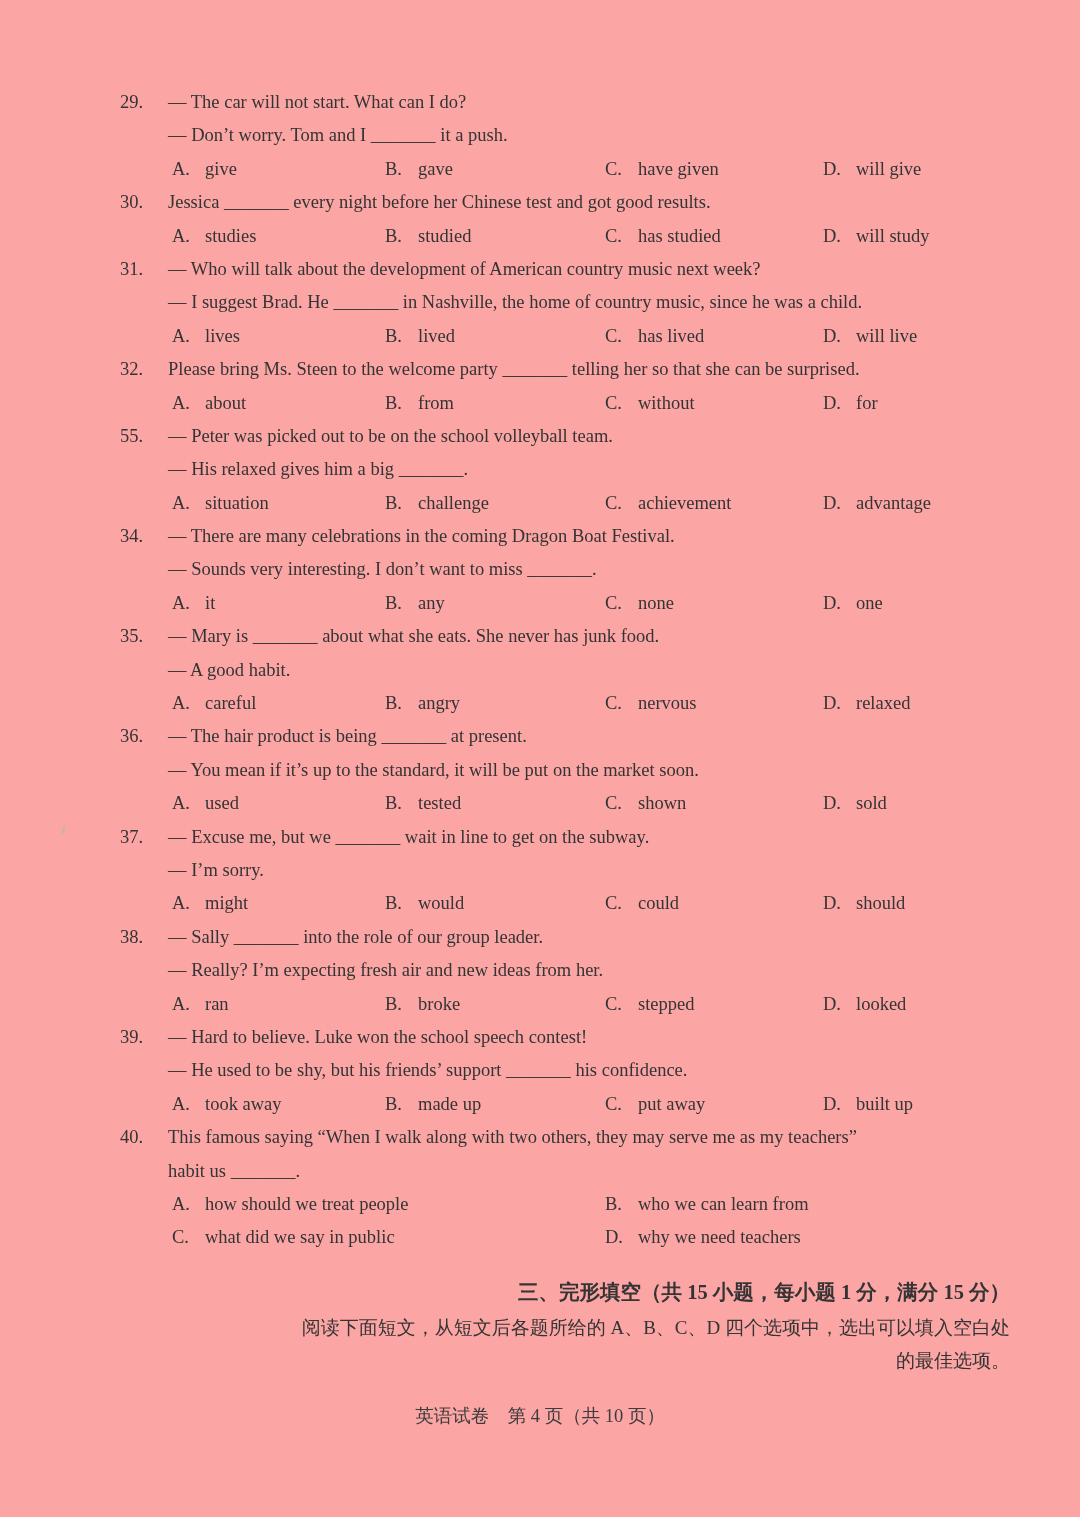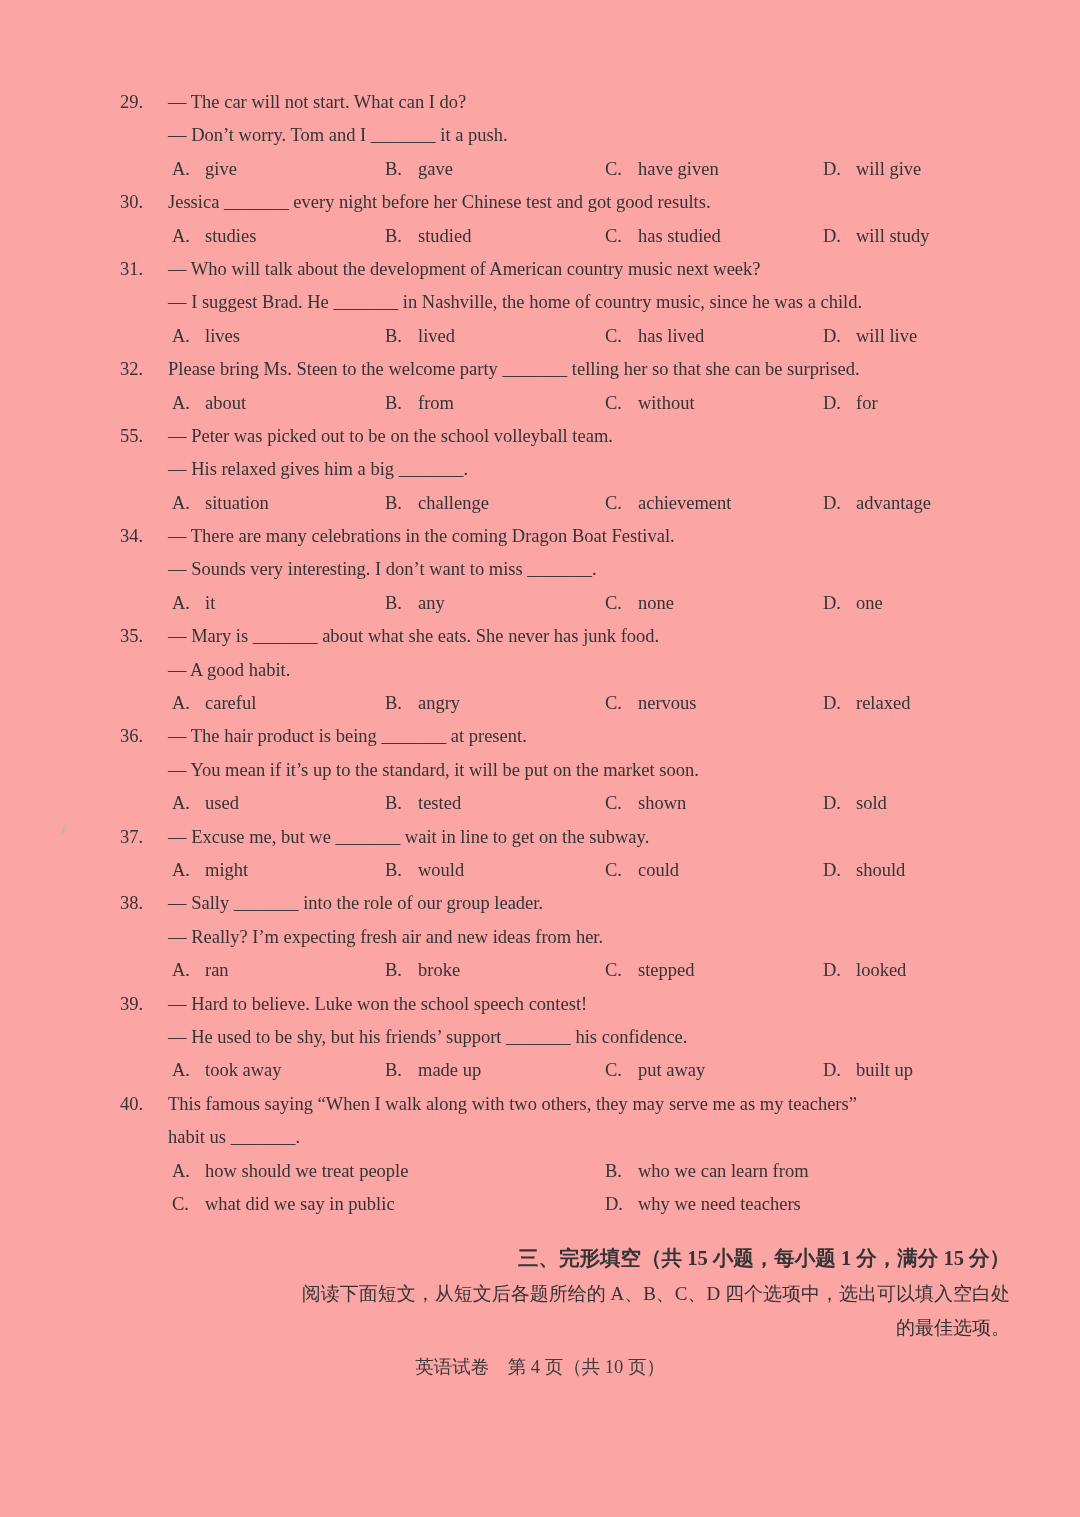--- a/index.html
+++ b/index.html
@@ -20,21 +20,21 @@
   .opt { display:inline-block; }
   .opt-label { display:inline-block; min-width:33px; }
   .section { margin-top:18px; margin-left:2px;text-align:right; }
   .section-title {
     font-weight:700; font-size:20.5px; height:38px; line-height:38px;
     white-space:nowrap;
   }
   .intro { font-size:19px; height:33.4px; line-height:33.4px; white-space:nowrap; }
   .intro-1 { text-indent:44px; }
   .footer {
-    position:absolute; left:0; top:1352px; width:1080px; height:30px;
+    position:absolute; left:0; top:1401px; width:1080px; height:30px;
     line-height:30px; text-align:center; font-size:18.5px; color:#3c3c3c;
     white-space:nowrap;
   }
   .speck { position:absolute; left:62px; top:826px; width:3px; height:8px;
     background:#b9b7b2; border-radius:2px; transform:rotate(12deg); opacity:.7; }
 </style>
 </head>
 <body>
 
 <div class="page">
@@ -75,20 +75,21 @@
           <div class="qline cont"><span class="qtext">— A good habit.</span></div>
           <div class="qline opts-row"><span class="opt" style="width: 213px;"><span class="opt-label">A.</span><span class="opt-text">careful</span></span><span class="opt" style="width: 220px;"><span class="opt-label">B.</span><span class="opt-text">angry</span></span><span class="opt" style="width: 218px;"><span class="opt-label">C.</span><span class="opt-text">nervous</span></span><span class="opt"><span class="opt-label">D.</span><span class="opt-text">relaxed</span></span></div>
         </div>
         <div class="question">
           <div class="qline"><span class="qnum">36.</span><span class="qtext">— The hair product is being _______ at present.</span></div>
           <div class="qline cont"><span class="qtext">— You mean if it’s up to the standard, it will be put on the market soon.</span></div>
           <div class="qline opts-row"><span class="opt" style="width: 213px;"><span class="opt-label">A.</span><span class="opt-text">used</span></span><span class="opt" style="width: 220px;"><span class="opt-label">B.</span><span class="opt-text">tested</span></span><span class="opt" style="width: 218px;"><span class="opt-label">C.</span><span class="opt-text">shown</span></span><span class="opt"><span class="opt-label">D.</span><span class="opt-text">sold</span></span></div>
         </div>
         <div class="question">
           <div class="qline"><span class="qnum">37.</span><span class="qtext">— Excuse me, but we _______ wait in line to get on the subway.</span></div>
+          <div class="qline cont"><span class="qtext">— I’m sorry.</span></div>
           <div class="qline opts-row"><span class="opt" style="width: 213px;"><span class="opt-label">A.</span><span class="opt-text">might</span></span><span class="opt" style="width: 220px;"><span class="opt-label">B.</span><span class="opt-text">would</span></span><span class="opt" style="width: 218px;"><span class="opt-label">C.</span><span class="opt-text">could</span></span><span class="opt"><span class="opt-label">D.</span><span class="opt-text">should</span></span></div>
         </div>
         <div class="question">
           <div class="qline"><span class="qnum">38.</span><span class="qtext">— Sally _______ into the role of our group leader.</span></div>
           <div class="qline cont"><span class="qtext">— Really? I’m expecting fresh air and new ideas from her.</span></div>
           <div class="qline opts-row"><span class="opt" style="width: 213px;"><span class="opt-label">A.</span><span class="opt-text">ran</span></span><span class="opt" style="width: 220px;"><span class="opt-label">B.</span><span class="opt-text">broke</span></span><span class="opt" style="width: 218px;"><span class="opt-label">C.</span><span class="opt-text">stepped</span></span><span class="opt"><span class="opt-label">D.</span><span class="opt-text">looked</span></span></div>
         </div>
         <div class="question">
           <div class="qline"><span class="qnum">39.</span><span class="qtext">— Hard to believe. Luke won the school speech contest!</span></div>
           <div class="qline cont"><span class="qtext">— He used to be shy, but his friends’ support _______ his confidence.</span></div>

